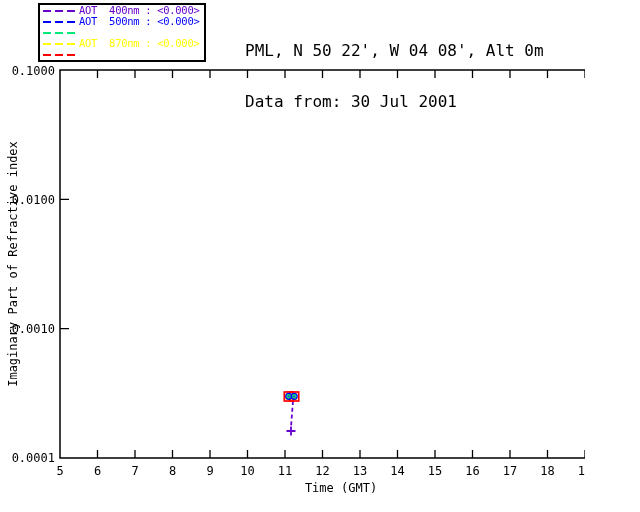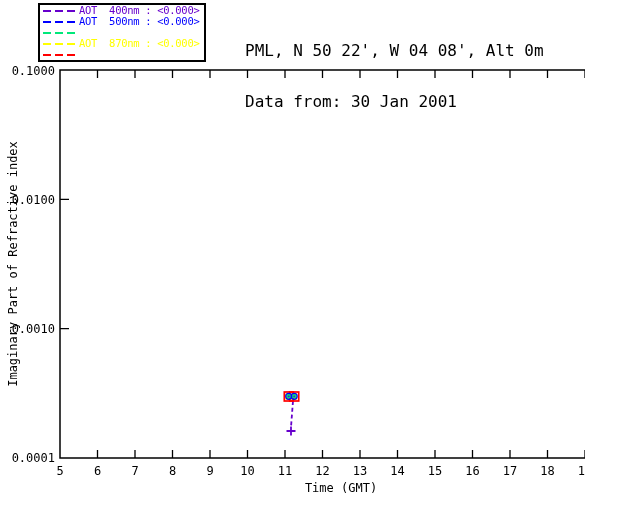--- a/index.html
+++ b/index.html
@@ -55,21 +55,21 @@
     </div>
     <div class="legend-row">
       <svg class="legend-dash" width="32" height="4">
         <line x1="0" y1="2" x2="32" y2="2" stroke-width="2" stroke-dasharray="8,4" stroke="#FF0000"></line>
       </svg>
     </div>
   </div>
 
   <div class="header">
     <div>PML, N 50 22', W 04 08', Alt 0m</div>
-    <div>Data from: 30 Jan 2001</div>
+    <div>Data from: 30 Jul 2001</div>
   </div>
 
   <svg class="plot" width="640" height="512" viewBox="0 0 640 512">
 
     <rect x="60" y="70" width="562" height="388" fill="none" stroke="#000" stroke-width="1.5"></rect>
 
     <path d="M97.5 458v-8M135 458v-8M172.5 458v-8M210 458v-8M247.5 458v-8M285 458v-8M322.5 458v-8M360 458v-8M397.5 458v-8M435 458v-8M472.5 458v-8M510 458v-8M547.5 458v-8M585 458v-8" stroke="#000" stroke-width="1.3"></path>
 
     <path d="M97.5 70v8M135 70v8M172.5 70v8M210 70v8M247.5 70v8M285 70v8M322.5 70v8M360 70v8M397.5 70v8M435 70v8M472.5 70v8M510 70v8M547.5 70v8M585 70v8" stroke="#000" stroke-width="1.3"></path>
 

